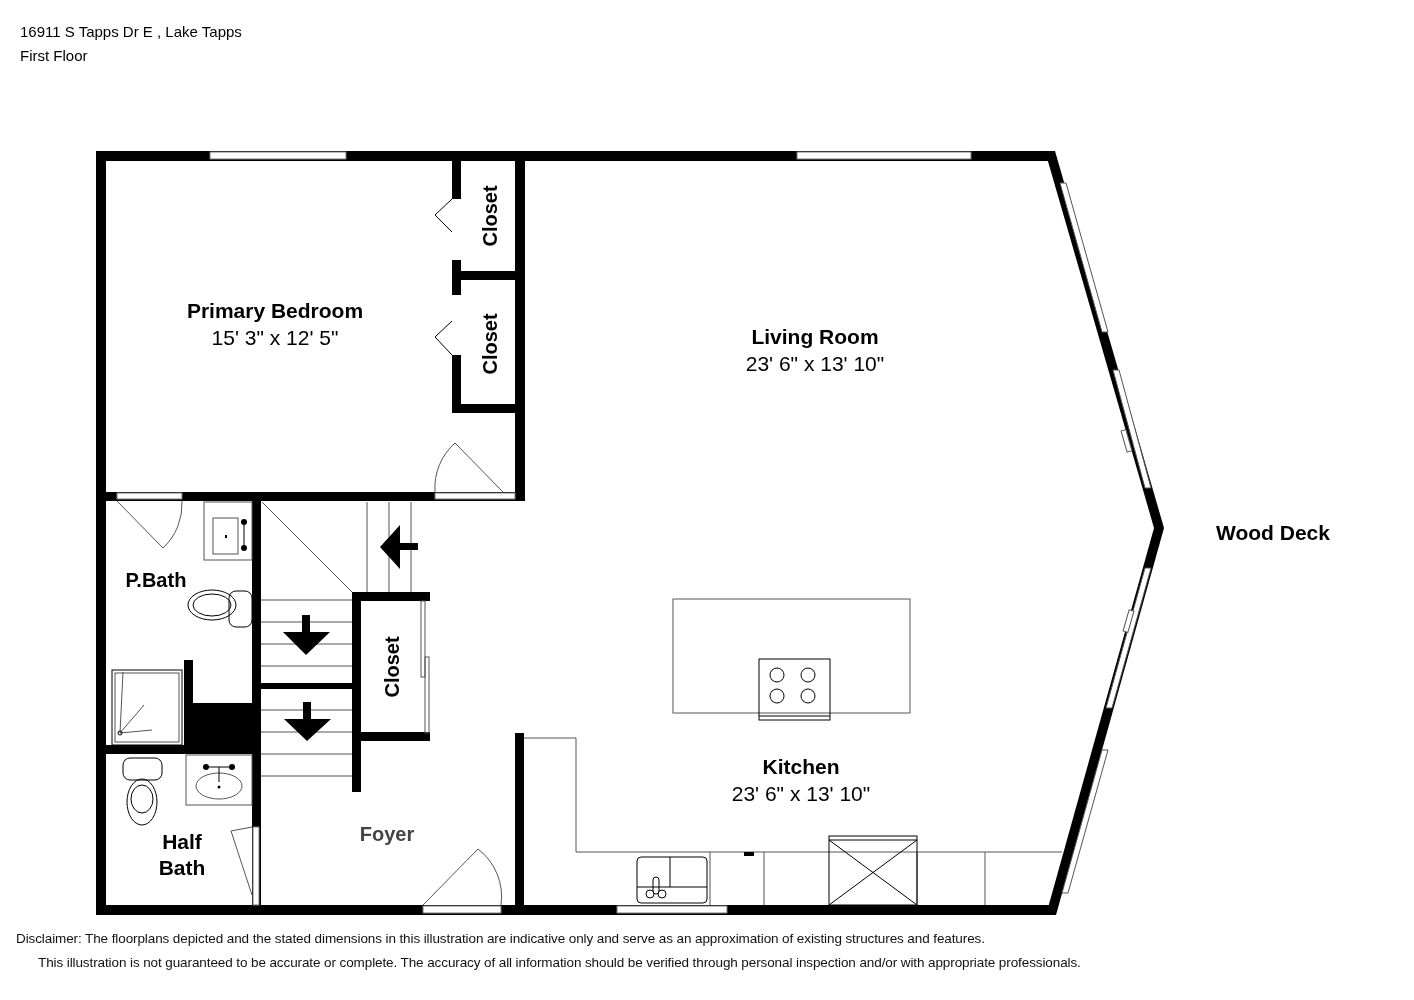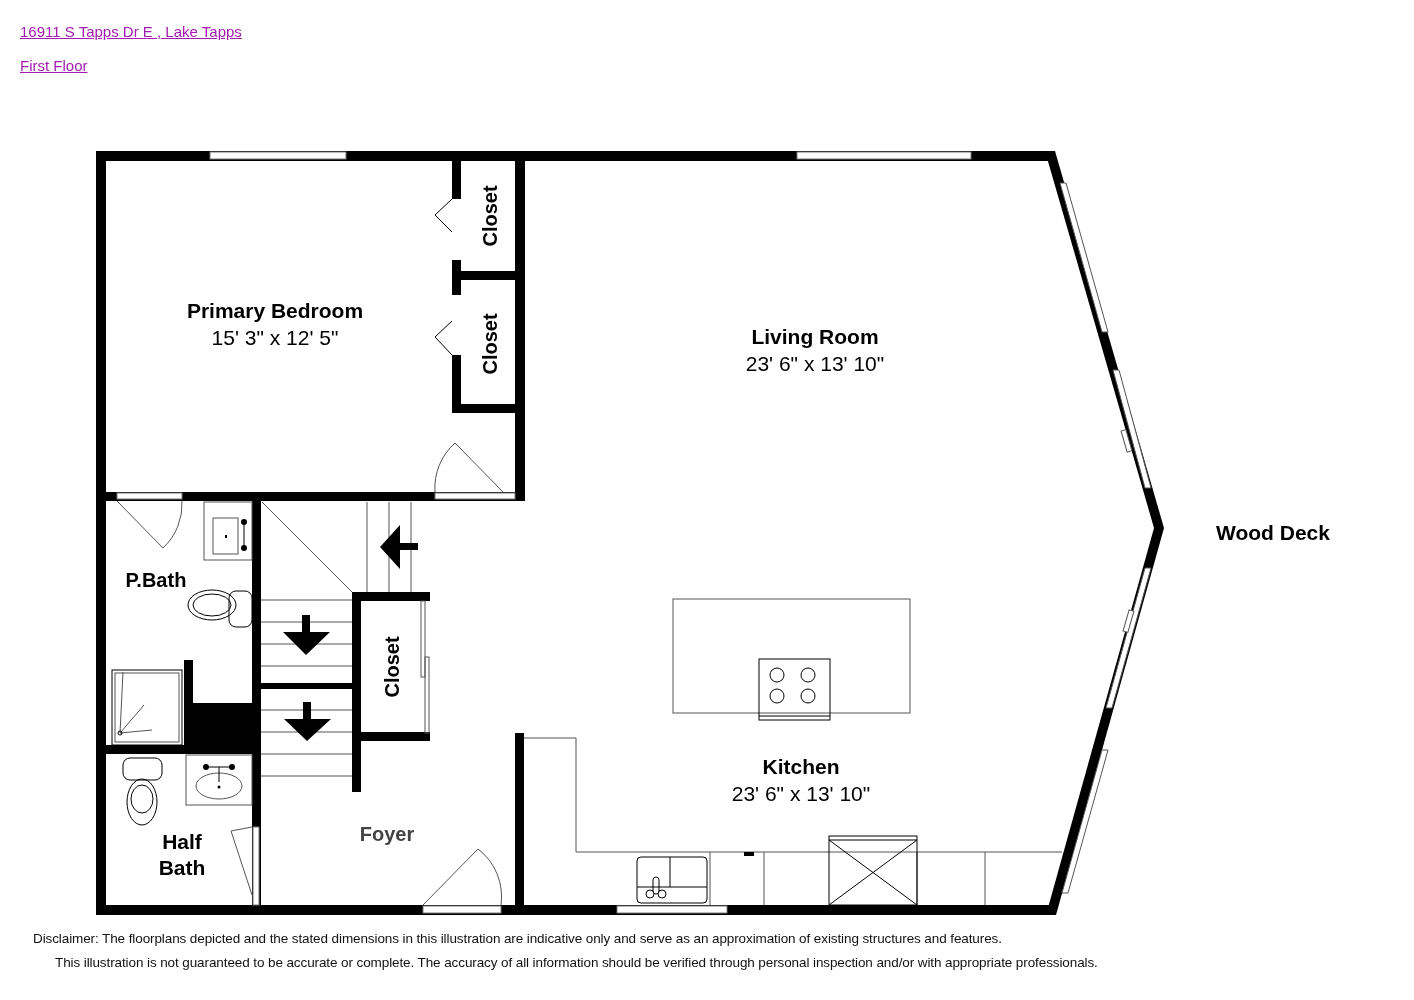--- a/index.html
+++ b/index.html
@@ -1,20 +1,20 @@
 <!DOCTYPE html>
 <html><head>
 <meta charset="utf-8">
 <style>
   html, body { margin: 0; padding: 0; background: #ffffff; }
   body { width: 1414px; height: 1000px; position: relative; overflow: hidden; font-family: "Liberation Sans", sans-serif; color: #000; }
-  .hdr { position: absolute; left: 20px; font-size: 15px; color: #a21caf; text-decoration: underline; }
+  .hdr { position: absolute; left: 20px; font-size: 15px; color: #000000; }
   #addr { top: 23px; }
-  #floor { top: 57px; }
-  .disc { position: absolute; left: 33px; font-size: 13.5px; color: #111; white-space: nowrap; letter-spacing: -0.1px; }
+  #floor { top: 47px; }
+  .disc { position: absolute; left: 16px; font-size: 13.5px; color: #111; white-space: nowrap; letter-spacing: -0.1px; }
   #disc1 { top: 931px; }
   #disc2 { top: 955px; margin-left: 22px; }
   svg { position: absolute; left: 0; top: 0; }
   .wall { fill: #000; }
   .thin { stroke: #000; stroke-width: 1; fill: none; }
   .thin-g { stroke: #555; stroke-width: 1; fill: none; }
   .win { fill: #fff; stroke: #777; stroke-width: 1; }
   text { font-family: "Liberation Sans", sans-serif; }
   .room-name { font-weight: bold; font-size: 21px; text-anchor: middle; }
   .room-dim { font-size: 21px; text-anchor: middle; }

